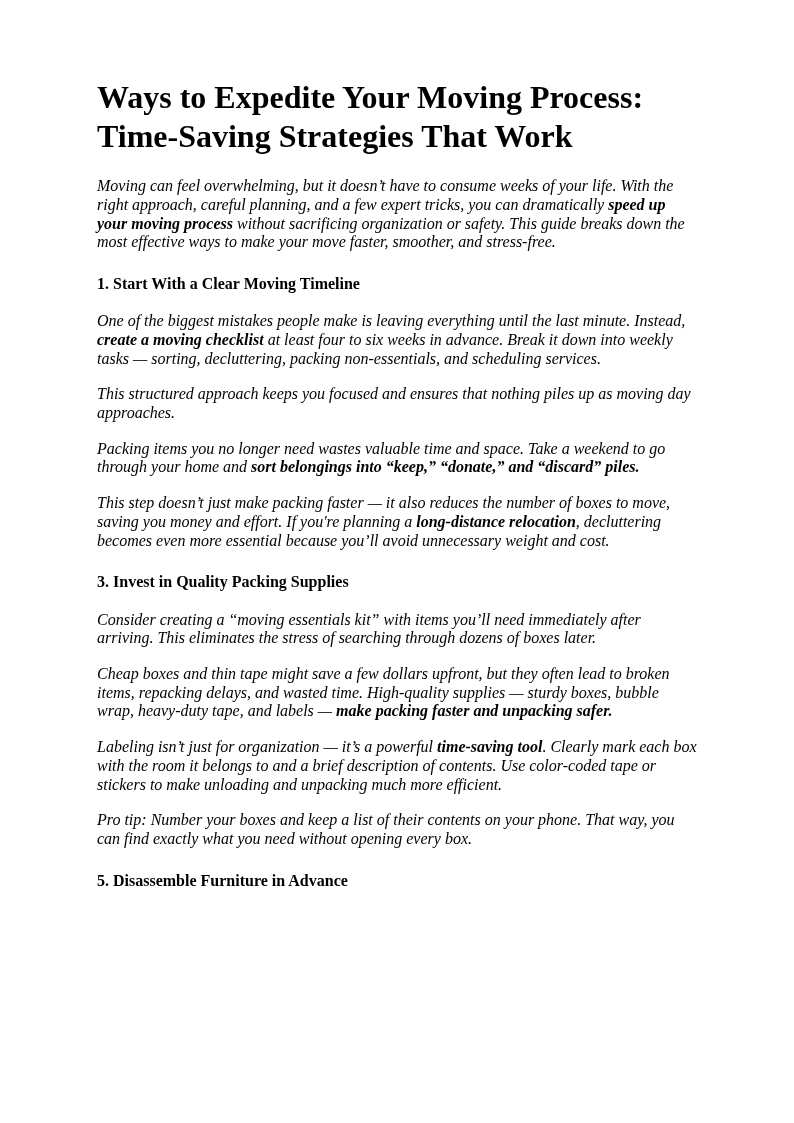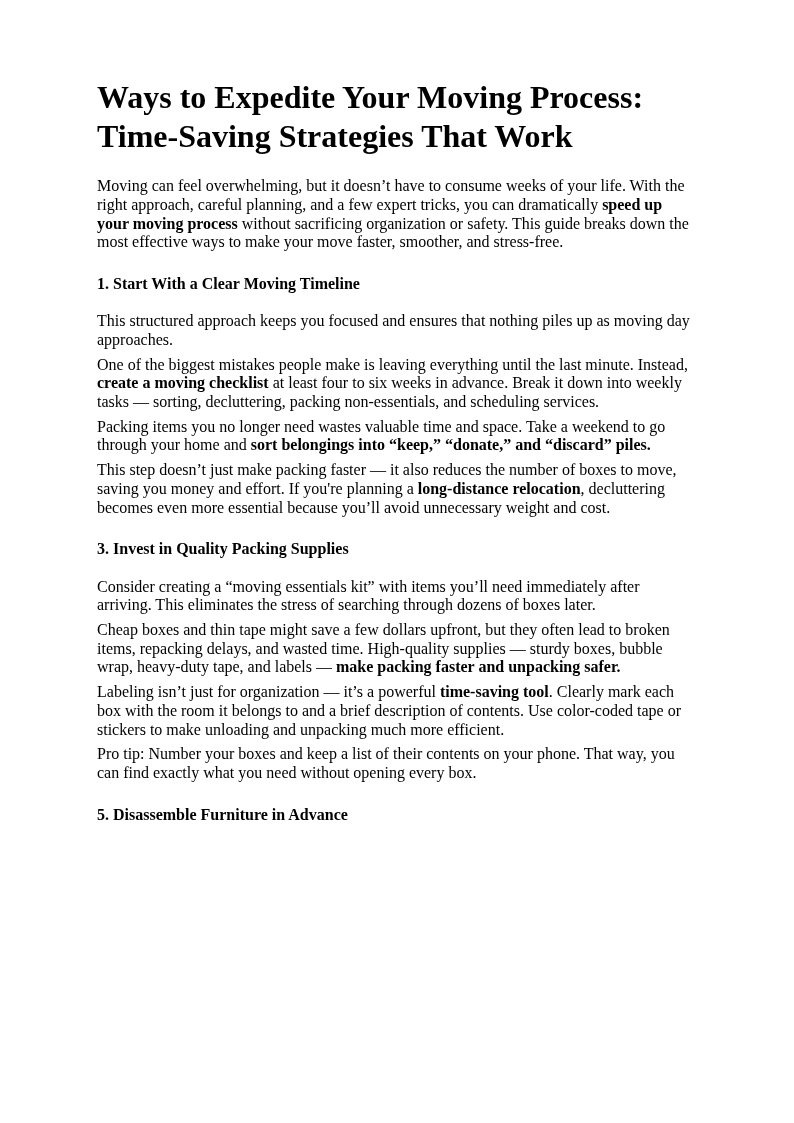--- a/index.html
+++ b/index.html
@@ -27,34 +27,35 @@
     margin: 0 0 21px 0;
     line-height: 1.22;
   }
   h2 {
     font-size: 16px;
     font-weight: bold;
     margin: 22px 0 19px 0;
     line-height: 1.2;
   }
   p {
-    margin: 6px 0;
+    margin: 17px 0;
+    font-style: italic;
   }
   b { font-weight: bold; }
 </style>
 </head>
 <body>
 
 <div class="page">
   <h1>Ways to Expedite Your Moving Process: Time-Saving Strategies That Work</h1>
   <p id="intro">Moving can feel overwhelming, but it doesn’t have to consume weeks of your life. With the right approach, careful planning, and a few expert tricks, you can dramatically <b>speed up your moving process</b> without sacrificing organization or safety. This guide breaks down the most effective ways to make your move faster, smoother, and stress-free.</p>
   <main id="sections">
       <h2>1. Start With a Clear Moving Timeline</h2>
+      <p>One of the biggest mistakes people make is leaving everything until the last minute. Instead, <b>create a moving checklist</b> at least four to six weeks in advance. Break it down into weekly tasks — sorting, decluttering, packing non-essentials, and scheduling services.</p>
       <p>This structured approach keeps you focused and ensures that nothing piles up as moving day approaches.</p>
-      <p>One of the biggest mistakes people make is leaving everything until the last minute. Instead, <b>create a moving checklist</b> at least four to six weeks in advance. Break it down into weekly tasks — sorting, decluttering, packing non-essentials, and scheduling services.</p>
       <p>Packing items you no longer need wastes valuable time and space. Take a weekend to go through your home and <b>sort belongings into “keep,” “donate,” and “discard” piles.</b></p>
       <p>This step doesn’t just make packing faster — it also reduces the number of boxes to move, saving you money and effort. If you're planning a <b>long-distance relocation</b>, decluttering becomes even more essential because you’ll avoid unnecessary weight and cost.</p>
       <h2>3. Invest in Quality Packing Supplies</h2>
       <p>Consider creating a “moving essentials kit” with items you’ll need immediately after arriving. This eliminates the stress of searching through dozens of boxes later.</p>
       <p>Cheap boxes and thin tape might save a few dollars upfront, but they often lead to broken items, repacking delays, and wasted time. High-quality supplies — sturdy boxes, bubble wrap, heavy-duty tape, and labels — <b>make packing faster and unpacking safer.</b></p>
       <p>Labeling isn’t just for organization — it’s a powerful <b>time-saving tool</b>. Clearly mark each box with the room it belongs to and a brief description of contents. Use color-coded tape or stickers to make unloading and unpacking much more efficient.</p>
       <p>Pro tip: Number your boxes and keep a list of their contents on your phone. That way, you can find exactly what you need without opening every box.</p>
       <h2>5. Disassemble Furniture in Advance</h2>
     </main>
 </div>

